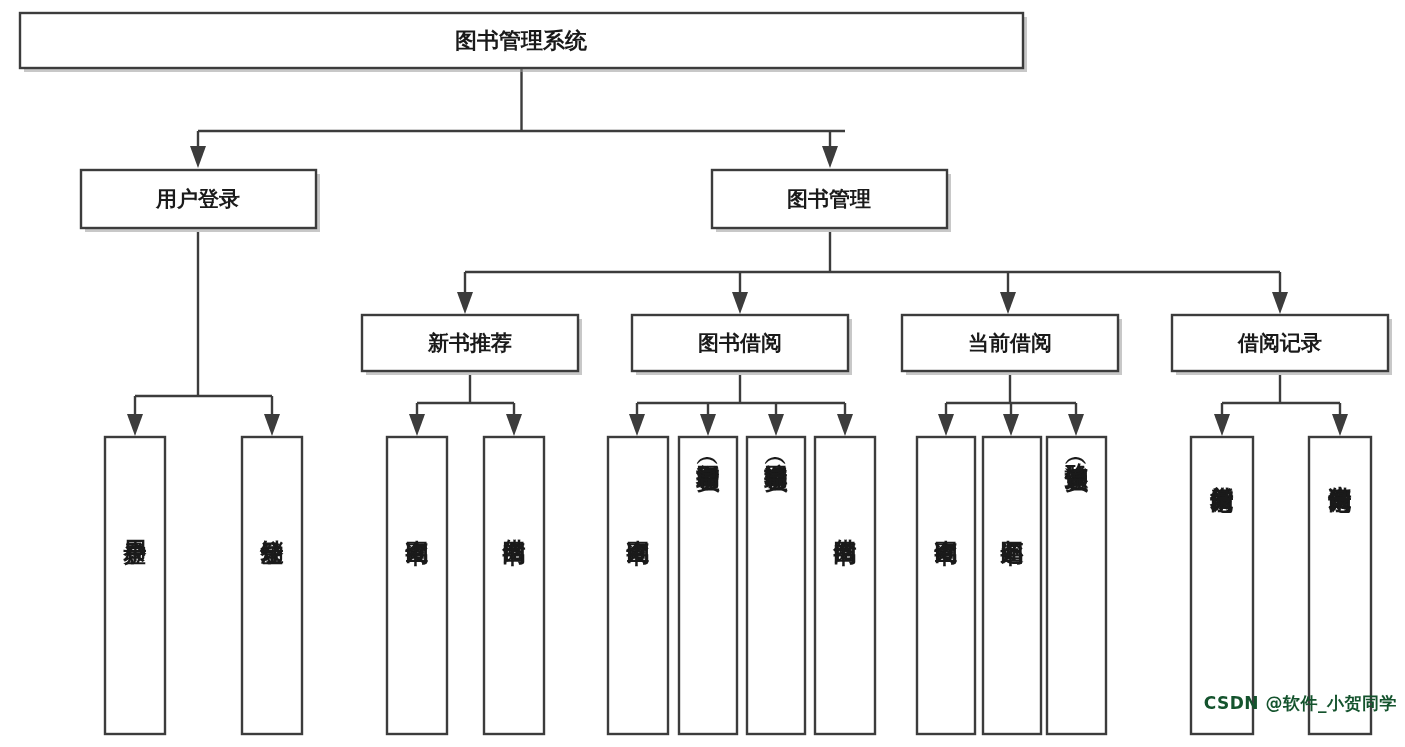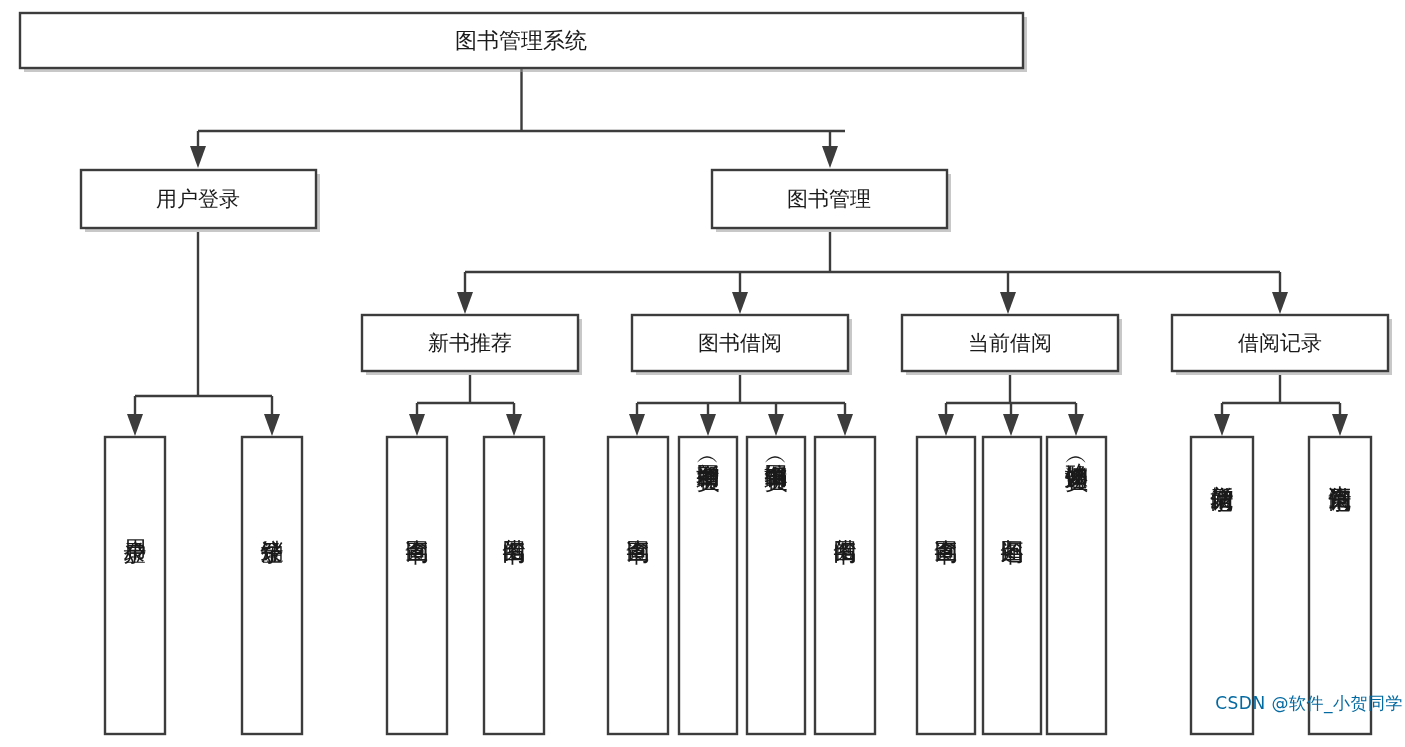--- a/index.html
+++ b/index.html
@@ -12,20 +12,21 @@
     width: 1405px;
     height: 747px;
     overflow: hidden;
     font-family: "DejaVu Sans", "Liberation Sans", sans-serif;
   }
   #diagram-root {
     position: relative;
     width: 1405px;
     height: 719px;
     background: #ffffff;
+    font-weight: bold;
   }
   svg#diagram-svg {
     position: absolute;
     left: 0;
     top: 0;
     width: 1405px;
     height: 747px;
     display: block;
   }
   .node-box {
@@ -73,25 +74,25 @@
     text-orientation: upright;
     font-family: "DejaVu Sans", "Liberation Sans", sans-serif;
     font-size: 23px;
     line-height: 1.08;
     color: #1a1a1a;
     letter-spacing: 1px;
     white-space: nowrap;
   }
   #watermark {
     position: absolute;
-    right: 2px;
+    right: 8px;
     bottom: 4px;
     font-family: "DejaVu Sans", "Liberation Sans", sans-serif;
     font-size: 17px;
-    color: #0369a1;
+    color: #14532d;
     letter-spacing: 0.5px;
     user-select: none;
   }
 </style>
 </head>
 <body>
 
 <div id="diagram-root">
 
   <svg id="diagram-svg" viewBox="0 0 1405 747">

